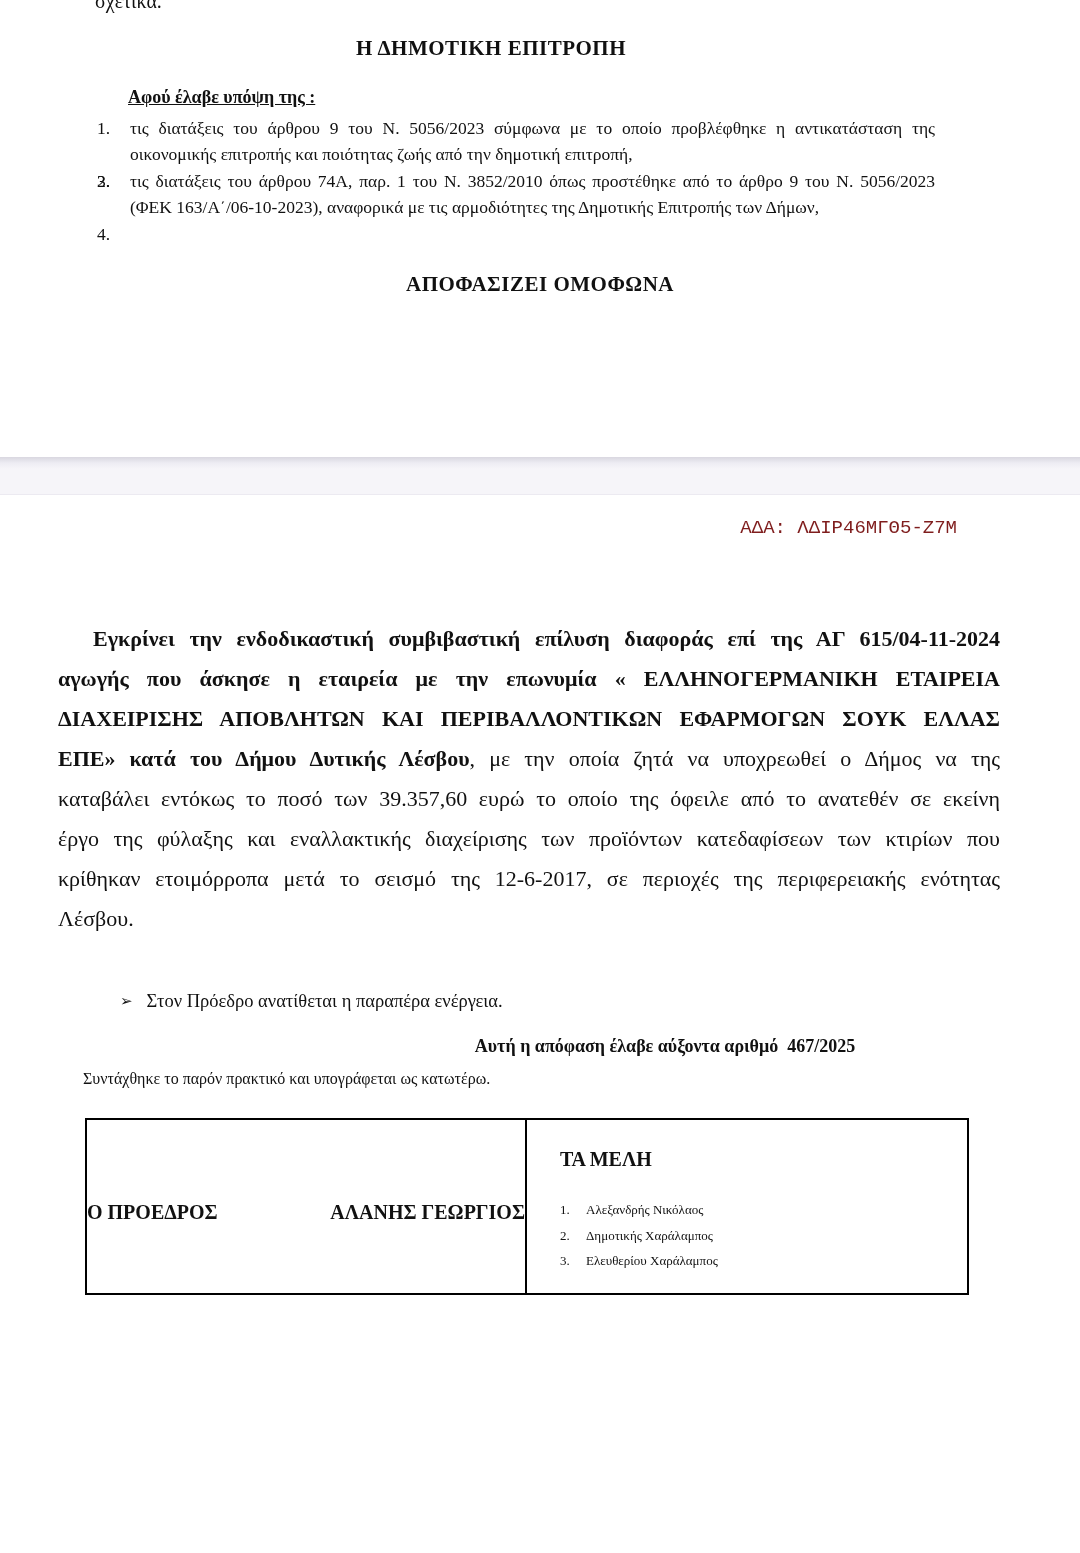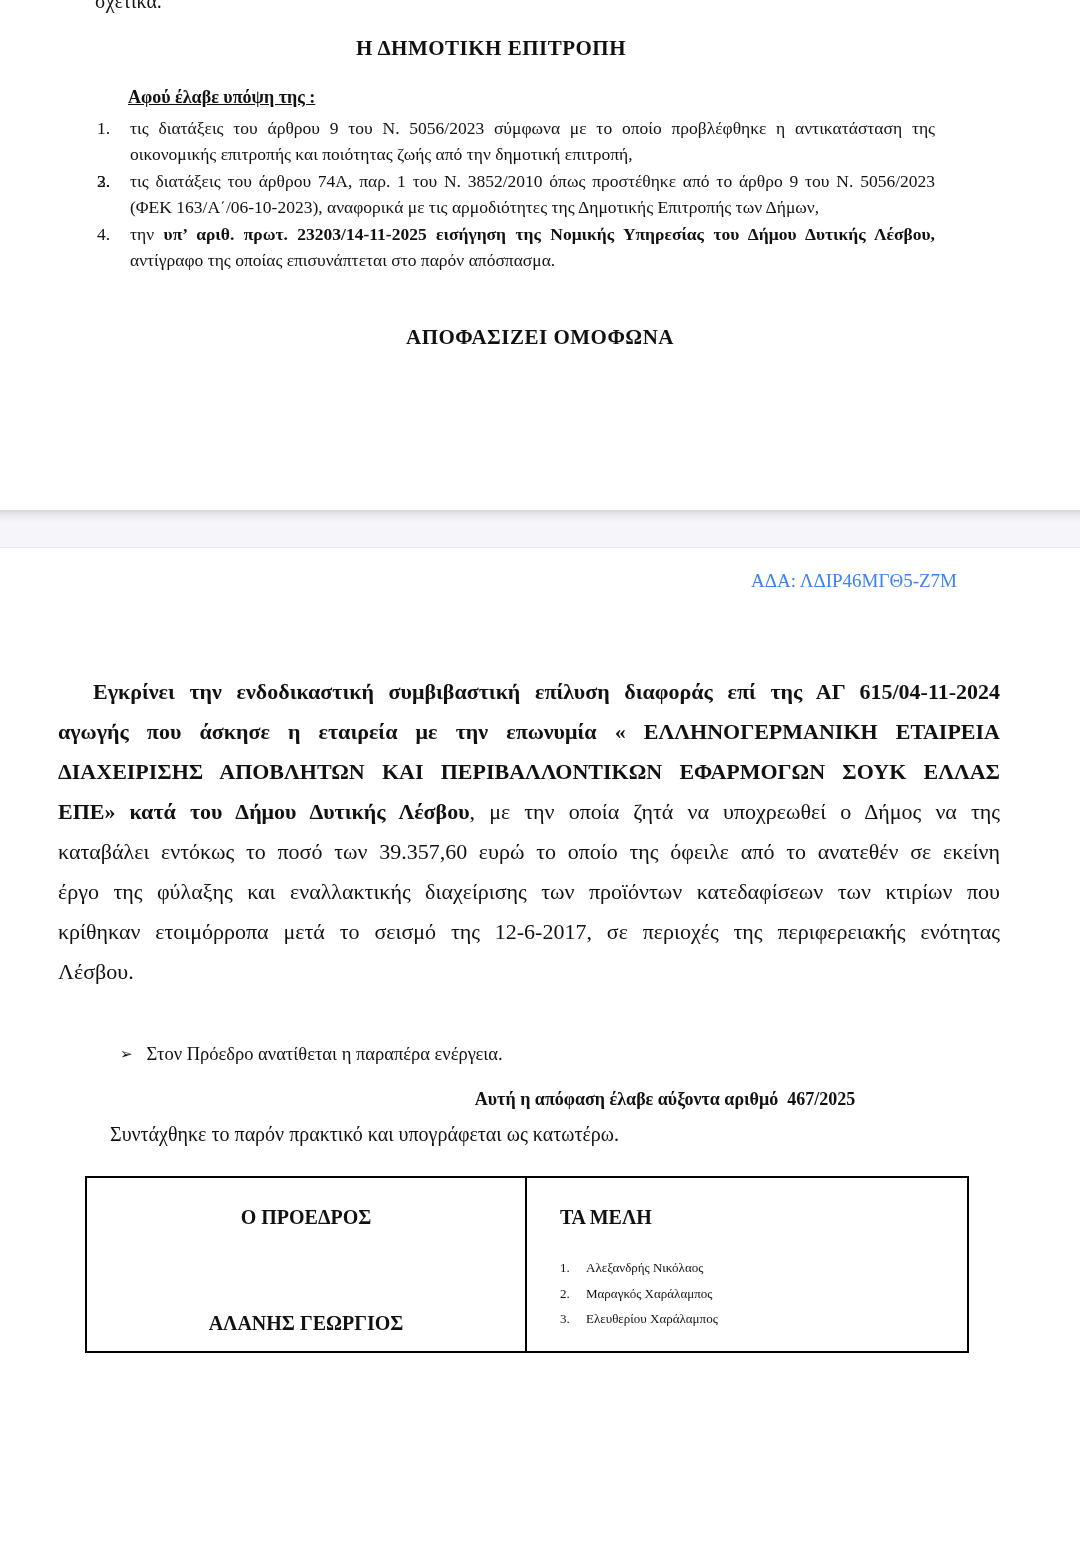--- a/index.html
+++ b/index.html
@@ -60,23 +60,23 @@
     margin-top:160px;
     height:37px;
     background:linear-gradient(180deg,#d9d7e0 0px,#edecf3 6px,#f6f5f9 12px,#f6f5f9 100%);
     border-bottom:1px solid #eceaf1;
   }
 
   
   .ada{
     margin:22px 123px 0 8px;
     text-align:right;
-    font-family:Liberation Serif, serif;
+    font-family:Liberation Mono, monospace;
     font-size:19px;
-    color:#3b82f6;
+    color:#7f1d1d;
   }
   .mainpara{
     margin:80px 80px 0 58px;
     font-size:22px;
     line-height:40px;
     text-align:justify;
     text-indent:35px;
     word-spacing:3px;
   }
   .bullet{
@@ -88,39 +88,39 @@
     margin-right:14px;
     position:relative;top:-1px;
   }
   .numline{
     margin:24px 0 0 250px;
     font-size:18px;font-weight:bold;
     white-space:pre;
     text-align:center;
   }
   .drafted{
-    margin:13px 0 0 110px;
-    font-size:20px;
+    margin:13px 0 0 83px;
+    font-size:16px;
   }
   .sig{
     margin:30px 0 0 85px;
     width:878px;height:173px;
     border-collapse:collapse;
     table-layout:fixed;
   }
   .sig td{
     border:2px solid #000000;
     vertical-align:top;
     padding:0;
   }
   .td-pres{width:438px;}
   .td-memb{width:440px;}
   .pres-wrap{
     height:173px;
-    display:flex;flex-direction:column;
+    display:flex;flex-direction:row;
     justify-content:space-between;
     align-items:center;
     padding:28px 0 16px 0;
     box-sizing:border-box;
   }
   .pres-h,.memb-h{font-size:20px;font-weight:bold;}
   .pres-n{font-size:20px;font-weight:bold;}
   .memb-wrap{padding:28px 0 0 33px;}
   .memb-list{margin-top:26px;font-size:13px;line-height:25.5px;}
   .mrow .mnum{display:inline-block;width:26px;}
@@ -147,21 +147,20 @@
       </li>
       <li>
         <span class="num">2.</span>
       </li>
       <li>
         <span class="num">3.</span>
         <span><span>τις διατάξεις του άρθρου 74Α, παρ. 1 του Ν. 3852/2010 όπως προστέθηκε από το άρθρο 9 του Ν. 5056/2023 (ΦΕΚ 163/Α΄/06-10-2023), αναφορικά με τις αρμοδιότητες της Δημοτικής Επιτροπής των Δήμων,</span><b></b><span></span></span>
       </li>
       <li>
         <span class="num">4.</span>
-        <span><span>την </span><b>υπ’ αριθ. πρωτ. 23203/14-11-2025 εισήγηση της Νομικής Υπηρεσίας του Δήμου Δυτικής Λέσβου,</b><span> αντίγραφο της οποίας επισυνάπτεται στο παρόν απόσπασμα.</span></span>
       </li>
     </ol>
 
     <h2 class="h-decision">ΑΠΟΦΑΣΙΖΕΙ ΟΜΟΦΩΝΑ</h2>
   </div>
 
   <div class="separator"></div>
 
   <div>
     <div class="ada">ΑΔΑ: ΛΔΙΡ46ΜΓΘ5-Ζ7Μ</div>
@@ -183,21 +182,21 @@
           <div class="pres-wrap">
             <div class="pres-h">Ο ΠΡΟΕΔΡΟΣ</div>
             <div class="pres-n">ΑΛΑΝΗΣ ΓΕΩΡΓΙΟΣ</div>
           </div>
         </td>
         <td class="td-memb">
           <div class="memb-wrap">
             <div class="memb-h">ΤΑ ΜΕΛΗ</div>
             <div class="memb-list">
               <div class="mrow"><span class="mnum">1.</span><span>Αλεξανδρής Νικόλαος</span></div>
-              <div class="mrow"><span class="mnum">2.</span><span>Μαραγκός Χαράλαμπος</span></div>
+              <div class="mrow"><span class="mnum">2.</span><span>Δημοτικής Χαράλαμπος</span></div>
               <div class="mrow"><span class="mnum">3.</span><span>Ελευθερίου Χαράλαμπος</span></div>
             </div>
           </div>
         </td>
       </tr>
     </tbody>
       </table>
   </div>
 
 </div>

